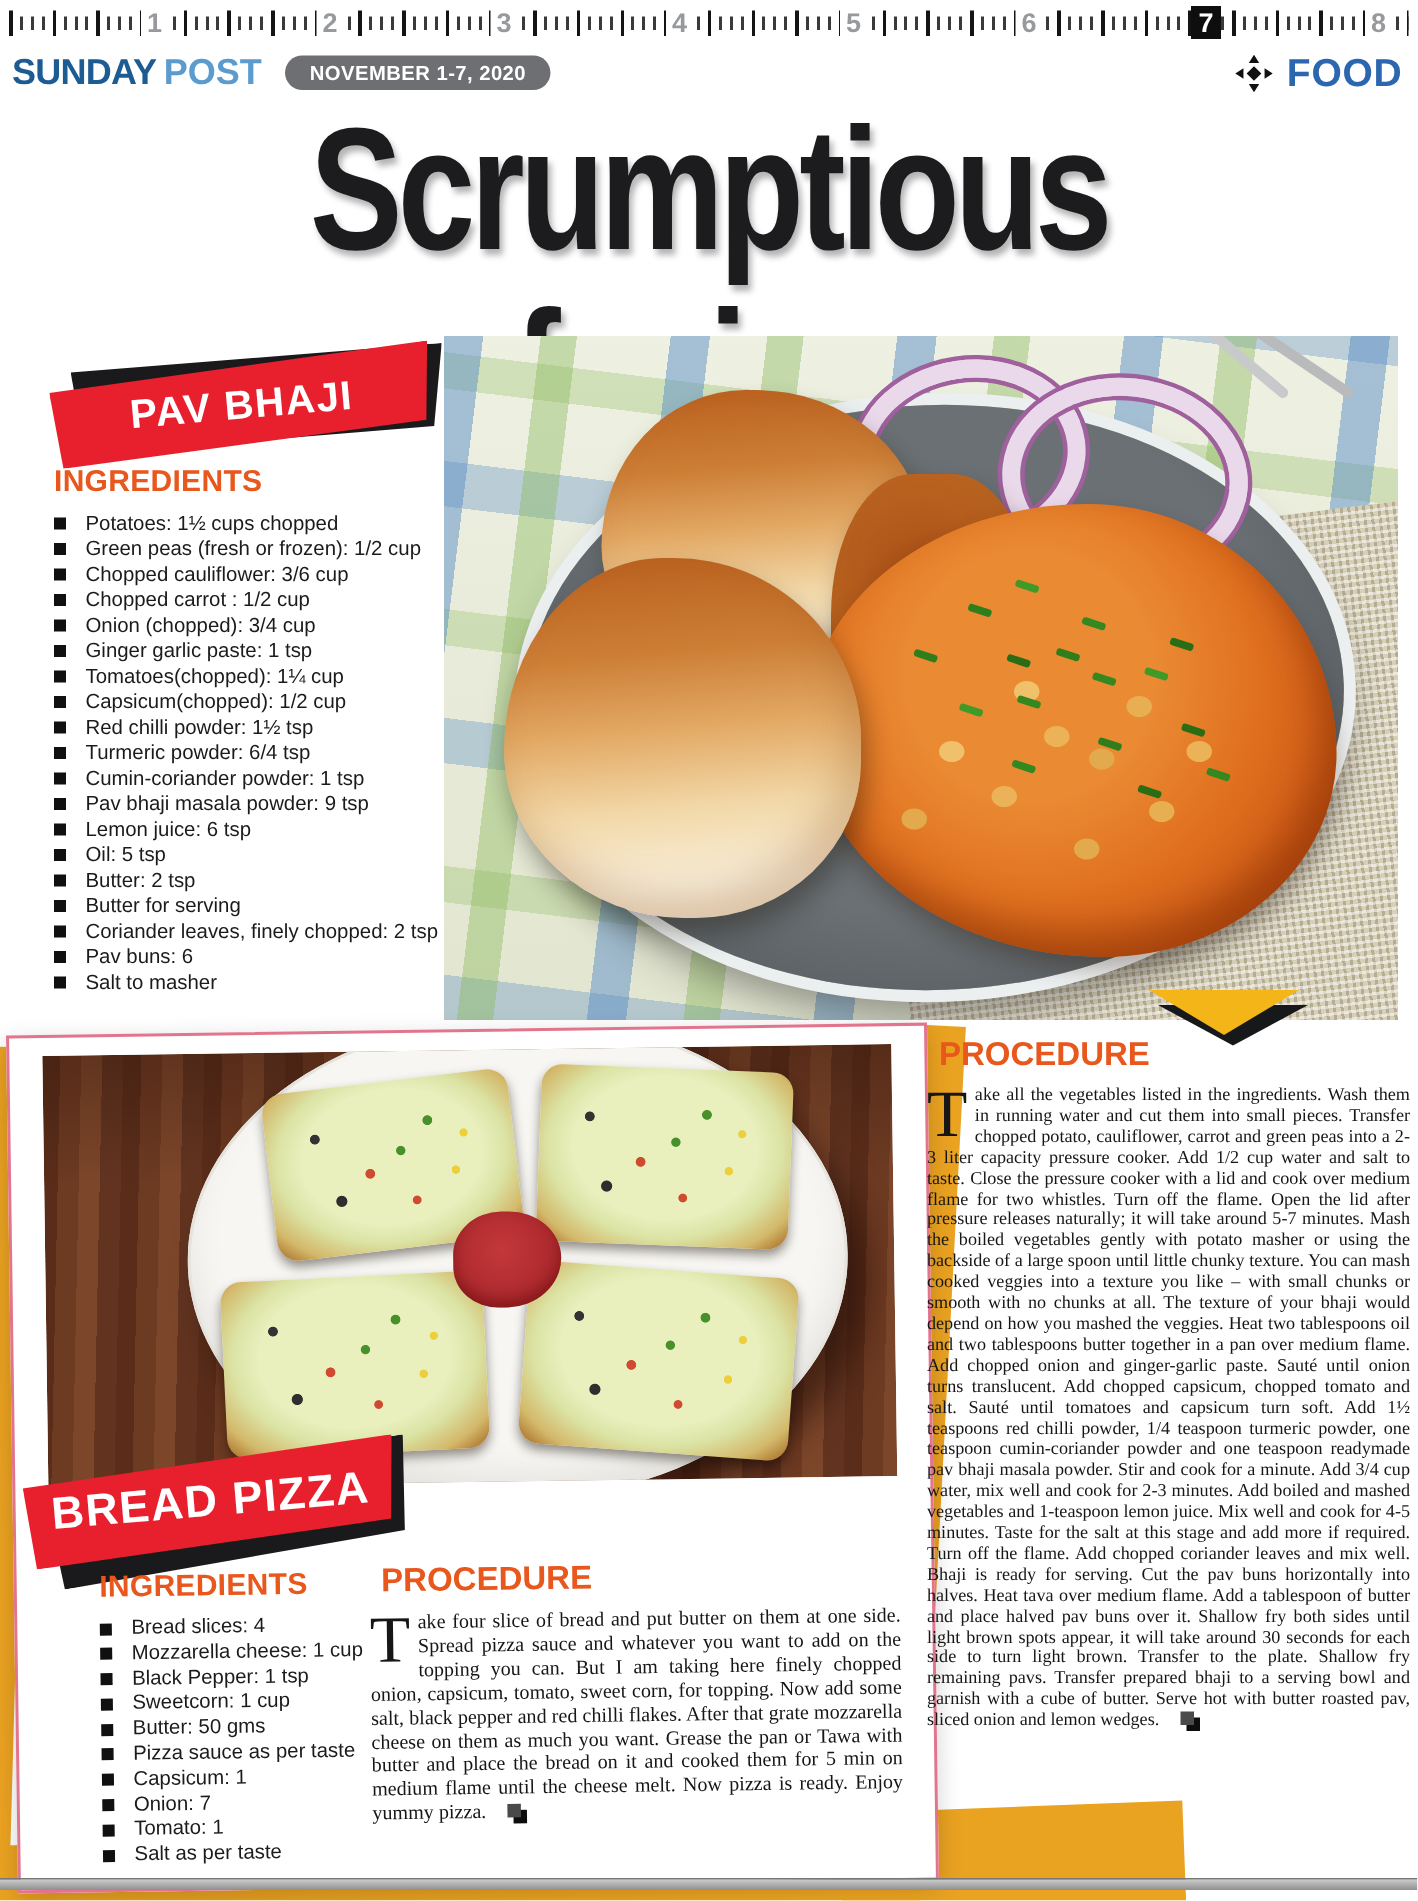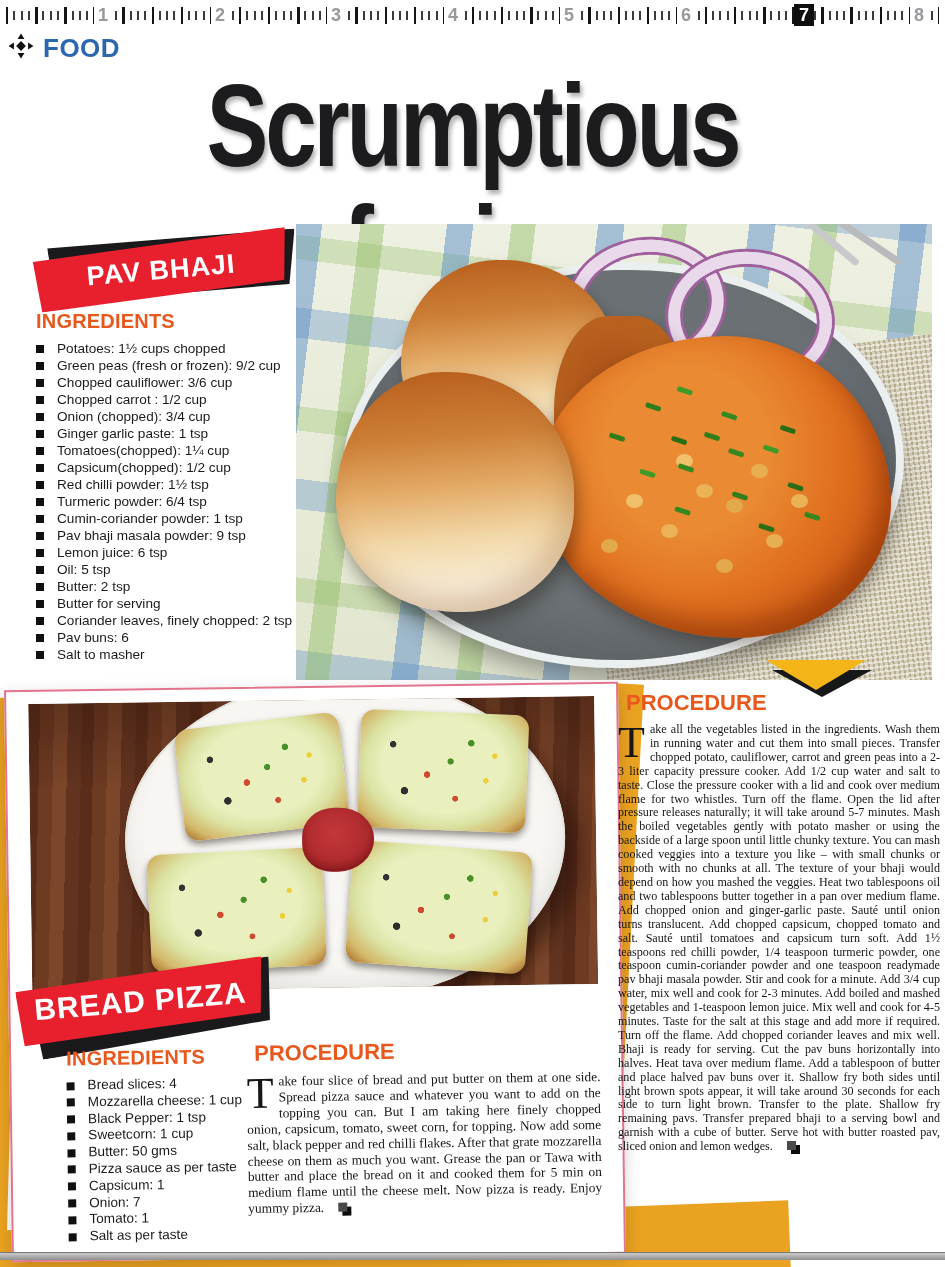--- a/index.html
+++ b/index.html
@@ -17,21 +17,21 @@
   .rn.n5{left:554px}.rn.n6{left:671px}.rn.n7{left:788px}.rn.n8{left:904px}
   .rn.hl{background:#0e0e0e;color:#fff;padding:0 5px;}
 
   
   .mast{position:absolute;top:33px;left:8px;right:10px;display:flex;justify-content:space-between;align-items:center;}
   .mast-left{display:flex;align-items:center;}
   .paper-a{color:#1d5c92;font-weight:bold;font-size:24px;letter-spacing:-0.5px;}
   .paper-b{color:#5b9bce;font-weight:bold;font-size:24px;margin-left:5px;}
   .date-pill{background:#6d6f72;color:#fff;font-weight:bold;font-size:13.5px;border-radius:13px;
              padding:4px 16px;margin-left:16px;letter-spacing:0.3px;}
-  .mast-right{display:flex;gap:9px;}
+  .mast-right{display:flex;align-items:center;gap:9px;}
   .food-icon{width:26px;height:26px;display:inline-block;}
   .section-label{color:#2b66ae;font-weight:bold;font-size:26px;letter-spacing:0.5px;}
 
   
   .headline{position:absolute;top:66px;left:0;width:100%;margin:0;text-align:center;
     font-size:116px;font-weight:bold;color:#1c1c1e;letter-spacing:-4px;
     transform:scaleX(0.80);text-shadow:3px 4px 5px rgba(0,0,0,0.30);line-height:1.05;}
 
   
   .banner{position:absolute;}
@@ -170,20 +170,25 @@
     <span class="rn n2">2</span>
     <span class="rn n3">3</span>
     <span class="rn n4">4</span>
     <span class="rn n5">5</span>
     <span class="rn n6">6</span>
     <span class="rn n7 hl">7</span>
     <span class="rn n8">8</span>
   </div>
 
   <div class="mast">
+    <div class="mast-left">
+      <span class="paper-a">SUNDAY</span>
+      <span class="paper-b">POST</span>
+      <span class="date-pill">NOVEMBER 1-7, 2020</span>
+    </div>
     <div class="mast-right">
       <span class="food-icon">
         <svg viewBox="0 0 24 24" width="26" height="26" fill="#101010">
           <polygon points="12,0.5 15.2,5.5 8.8,5.5"></polygon>
           <polygon points="12,23.5 15.2,18.5 8.8,18.5"></polygon>
           <polygon points="0.5,12 5.5,8.8 5.5,15.2"></polygon>
           <polygon points="23.5,12 18.5,8.8 18.5,15.2"></polygon>
           <rect x="8.8" y="8.8" width="6.4" height="6.4" transform="rotate(45 12 12)"></rect>
         </svg>
       </span>
@@ -223,21 +228,21 @@
   <h2 class="ing-head pav">INGREDIENTS</h2>
   <ul class="ing-list pav">
 
       <li class="ing-item">
         <span class="bullet"></span>
         <span class="ing-text">Potatoes: 1½ cups chopped</span>
       </li>
 
       <li class="ing-item">
         <span class="bullet"></span>
-        <span class="ing-text">Green peas (fresh or frozen): 9/2 cup</span>
+        <span class="ing-text">Green peas (fresh or frozen): 1/2 cup</span>
       </li>
 
       <li class="ing-item">
         <span class="bullet"></span>
         <span class="ing-text">Chopped cauliflower: 3/6 cup</span>
       </li>
 
       <li class="ing-item">
         <span class="bullet"></span>
         <span class="ing-text">Chopped carrot : 1/2 cup</span>

